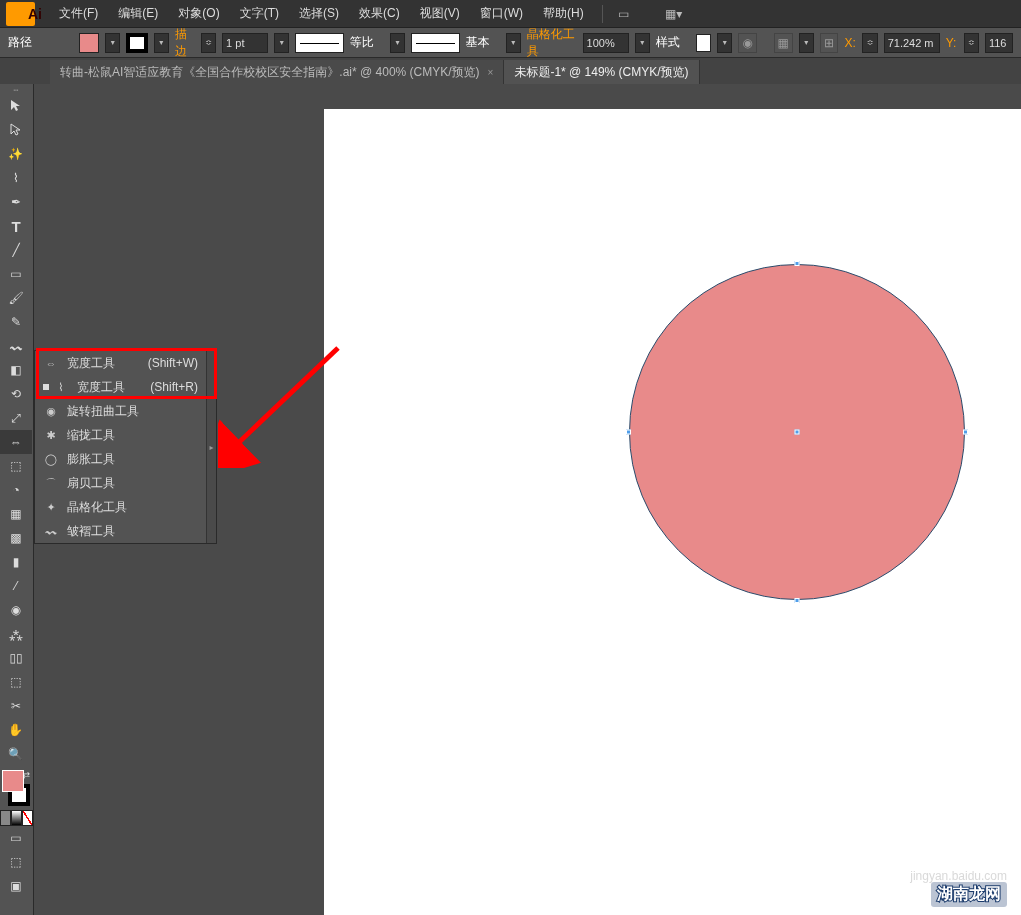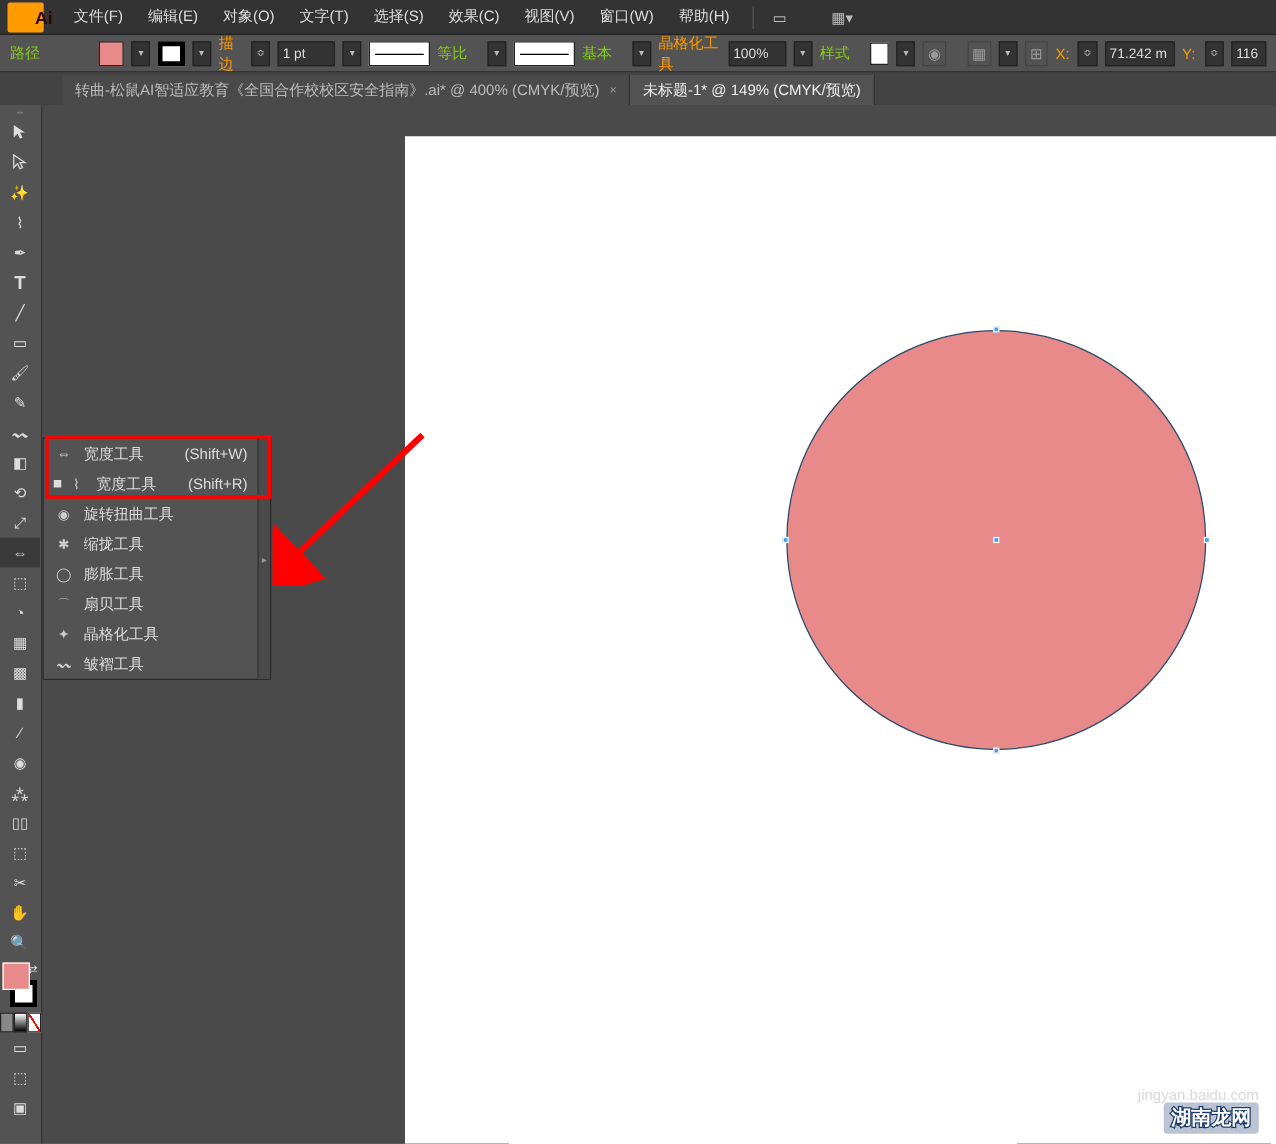--- a/index.html
+++ b/index.html
@@ -7,21 +7,21 @@
 
 
 .menu-bar { height: 28px; background: #333; display: flex; align-items: center; padding: 0 6px; gap: 4px; border-bottom: 1px solid #222; }
 .app-logo { width: 24px; height: 24px; background: #ff9a00; color: #300; font-weight: bold; display: flex; align-items: center; justify-content: center; font-size: 14px; border-radius: 2px; padding-left: 29px; }
 .menu-item { padding: 4px 8px; color: #ddd; cursor: pointer; }
 .menu-sep { width: 1px; height: 18px; background: #555; margin: 0 6px; }
 .menu-icon { width: 22px; height: 18px; display: flex; align-items: center; justify-content: center; color: #bbb; }
 
 
 .control-bar { height: 30px; background: #535353; display: flex; align-items: center; padding: 0 8px; gap: 6px; border-bottom: 1px solid #2a2a2a; }
-.ctrl-label { color: #84cc16; font-size: 12px; min-width: 34px; }
+.ctrl-label { color: #ffffff; font-size: 12px; min-width: 34px; }
 .swatch { width: 24px; height: 20px; border: 1px solid #222; }
 .fill-swatch { background: #e88a8a; }
 .stroke-swatch { width: 24px; height: 20px; background: #fff; border: 4px solid #000; box-sizing: border-box; }
 .ctrl-input { width: 46px; height: 20px; background: #333; border: 1px solid #222; color: #ddd; font-size: 11px; padding: 0 3px; }
 .ctrl-dropdown { width: 18px; height: 20px; background: #333; border: 1px solid #222; display: flex; align-items: center; justify-content: center; font-size: 8px; color: #bbb; }
 .stroke-preview { width: 58px; height: 20px; background: #fff; border: 1px solid #222; position: relative; }
 .stroke-preview::after { content: ''; position: absolute; left: 4px; right: 4px; top: 50%; height: 1px; background: #000; }
 .orange-text { color: #ff9a00; }
 .ctrl-small-swatch { width: 18px; height: 18px; background: #fff; border: 1px solid #222; }
 .ctrl-icon { width: 22px; height: 20px; display: flex; align-items: center; justify-content: center; color: #999; border: 1px solid #444; }

